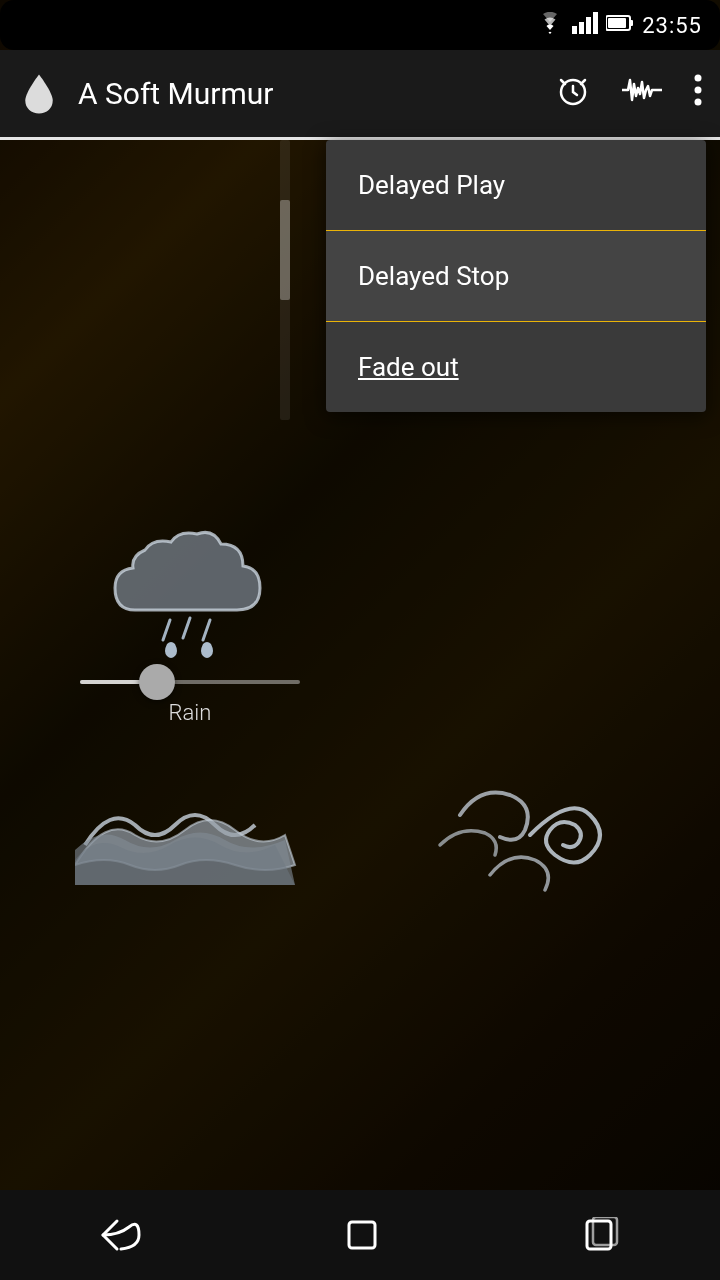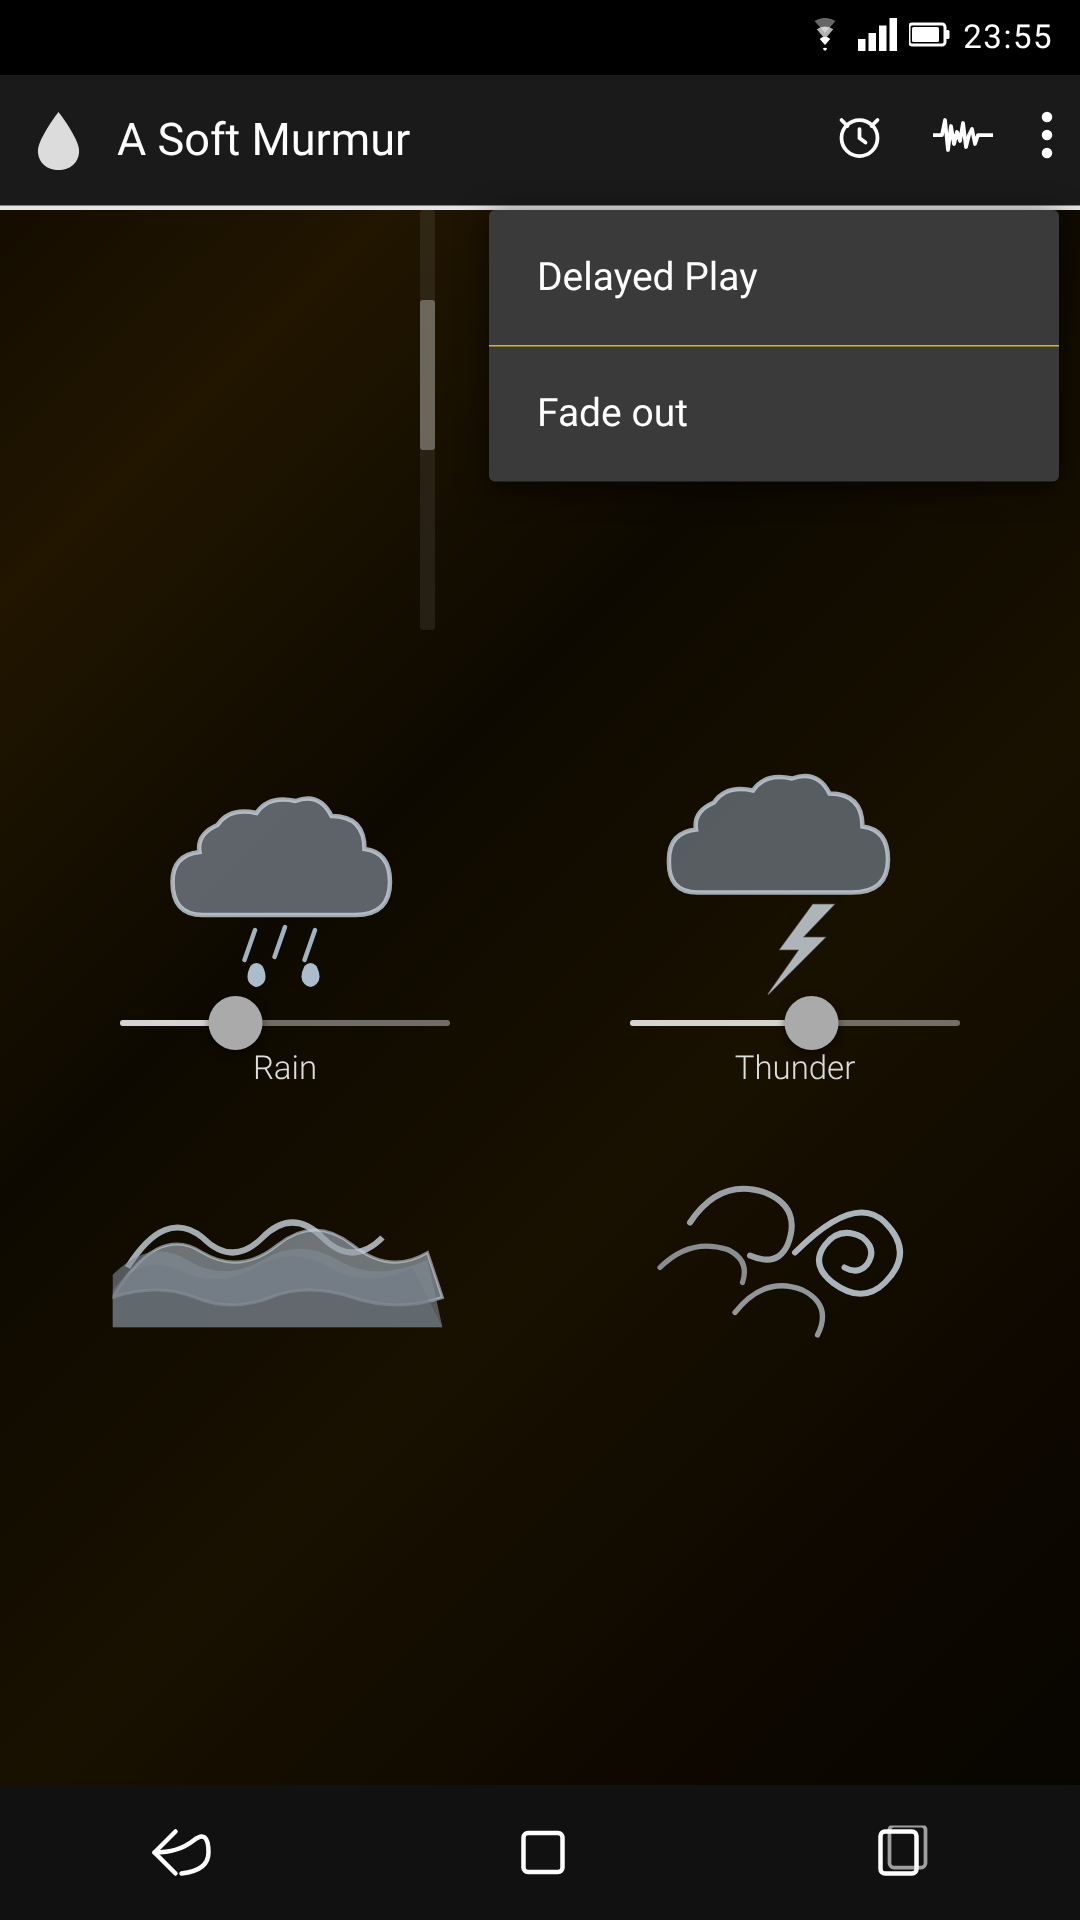--- a/index.html
+++ b/index.html
@@ -18,20 +18,21 @@
       width: 720px;
       height: 50px;
       background: #000;
       display: flex;
       align-items: center;
       justify-content: flex-end;
       padding-right: 18px;
       gap: 8px;
       position: relative;
       z-index: 100;
+      border-radius: 14px;
     }
 
     .status-icon {
       color: #fff;
       font-size: 18px;
     }
 
     #time-display {
       color: #fff;
       font-size: 22px;
@@ -108,20 +109,21 @@
       padding: 30px 32px;
       color: #fff;
       font-size: 26px;
       font-weight: 400;
       cursor: pointer;
       border-bottom: 1px solid #eab308;
     }
 
     .menu-item:last-child {
       border-bottom: none;
+      text-decoration: underline;
     }
 
     .menu-item.active {
       background: #444;
     }
 
     
     #content {
       position: absolute;
       top: 140px;
@@ -316,20 +318,21 @@
     </svg>
   </span>
 </div>
 
 <div id="menu-scroll-indicator">
   <div id="menu-scroll-thumb"></div>
 </div>
 
 <div id="dropdown-menu">
   <div class="menu-item">Delayed Play</div>
+  <div class="menu-item active">Delayed Stop</div>
   <div class="menu-item">Fade out</div>
 </div>
 
 <div id="content">
 
   <div id="sound-grid">
 
     <div class="sound-item">
       <div class="sound-icon-wrapper">
         <svg width="190" height="160" viewBox="0 0 190 160" fill="none">
@@ -344,35 +347,20 @@
           <path d="M108 144 Q104 152 108 156 Q112 160 116 156 Q120 152 116 144 Q112 140 108 144Z" fill="rgba(200,220,240,0.85)"></path>
         </svg>
       </div>
       <div class="slider-track">
         <div class="slider-fill" style="width: 35%;"></div>
         <div class="slider-thumb" style="left: calc(35% - 18px);"></div>
       </div>
       <span class="sound-label">Rain</span>
     </div>
 
-    <div class="sound-item">
-      <div class="sound-icon-wrapper">
-        <svg width="200" height="170" viewBox="0 0 200 170" fill="none">
-
-          <path d="M35 100 Q15 100 16 78 Q16 60 34 58 Q32 46 46 40 Q54 28 72 32 Q80 20 98 24 Q115 18 123 34 Q145 34 145 56 Q162 58 162 78 Q162 100 138 100 Z" fill="rgba(110,120,130,0.75)" stroke="rgba(200,210,220,0.8)" stroke-width="3"></path>
-
-          <path d="M112 108 L90 138 L103 138 L82 168 L120 130 L105 130 L126 108 Z" fill="rgba(200,210,220,0.85)" stroke="rgba(200,210,220,0.4)" stroke-width="1"></path>
-        </svg>
-      </div>
-      <div class="slider-track">
-        <div class="slider-fill" style="width: 55%;"></div>
-        <div class="slider-thumb" style="left: calc(55% - 18px);"></div>
-      </div>
-      <span class="sound-label">Thunder</span>
-    </div>
   </div>
 
   <div id="bottom-sound-row">
 
     <div class="bottom-sound-item">
       <svg width="230" height="120" viewBox="0 0 230 120" fill="none">
 
         <path d="M10 80 Q35 40 60 60 Q80 80 100 60 Q120 40 140 60 Q160 80 180 60" stroke="rgba(200,210,220,0.8)" stroke-width="4" fill="none"></path>
 
         <path d="M0 100 Q30 50 60 70 Q85 85 110 65 Q135 45 160 65 Q185 85 210 70 L220 100 Q190 110 160 100 Q130 90 105 100 Q80 110 55 100 Q30 90 0 100Z" fill="rgba(150,160,170,0.7)" stroke="rgba(200,210,220,0.6)" stroke-width="2"></path>

